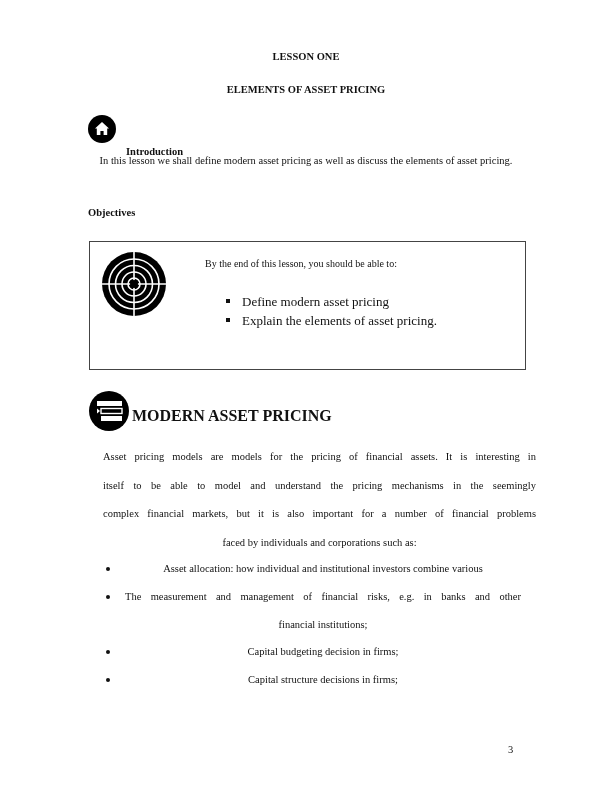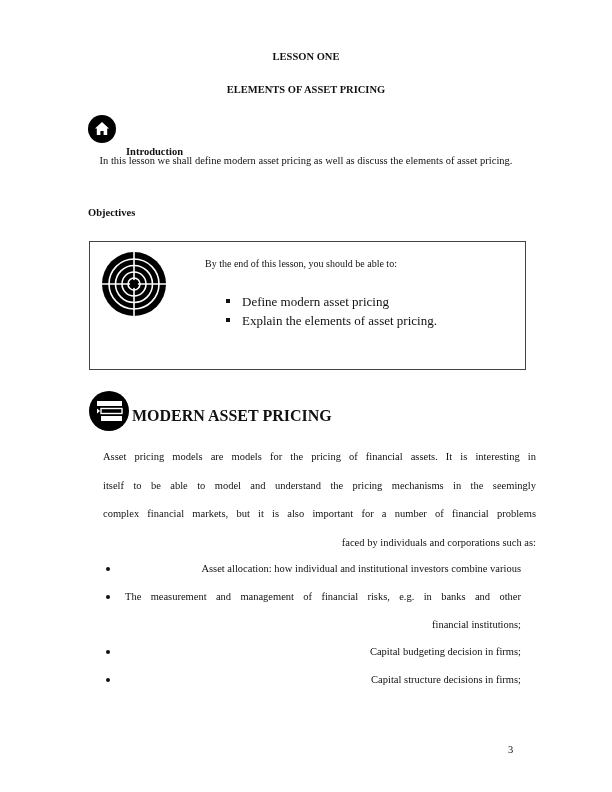--- a/index.html
+++ b/index.html
@@ -17,21 +17,21 @@
   .obj-box { left:89px; top:241px; width:437px; height:129px; border:1px solid #444; box-sizing:border-box; }
   .target { left:102px; top:252px; width:64px; height:64px; }
   .obj-lead { left:205px; top:258px; font-size:10px; }
   .obj-list { left:226px; top:292px; font-size:13px; }
   .obj-item { position:relative; padding-left:16px; height:19px; line-height:19px; }
   .sq { position:absolute; left:0; top:7px; width:4px; height:4px; background:#111; }
   .icon-list { left:89px; top:391px; width:40px; height:40px; }
   .sec-heading { left:132px; top:407px; font-size:16px; }
   .sec-para { left:88px; top:443px; width:433px; font-size:10.5px; line-height:28.5px;margin-left:15px; }
   .just { text-align:justify; text-align-last:justify; }
-  .left { text-align:right; }
+  .left { text-align:center; }
   .bullets { left:106px; top:555px; width:415px; font-size:10.5px; line-height:27.8px; }
   .bul { position:relative; padding-left:19px; }
   .dot { position:absolute; left:0; top:12px; width:4px; height:4px; border-radius:50%; background:#111; }
   .page-num { left:508px; top:744px; font-size:10.5px; }
 </style>
 </head>
 <body>
 
 <div class="abs center bold lesson-title">LESSON ONE</div>
 <div class="abs center bold lesson-sub">ELEMENTS OF ASSET PRICING</div>

